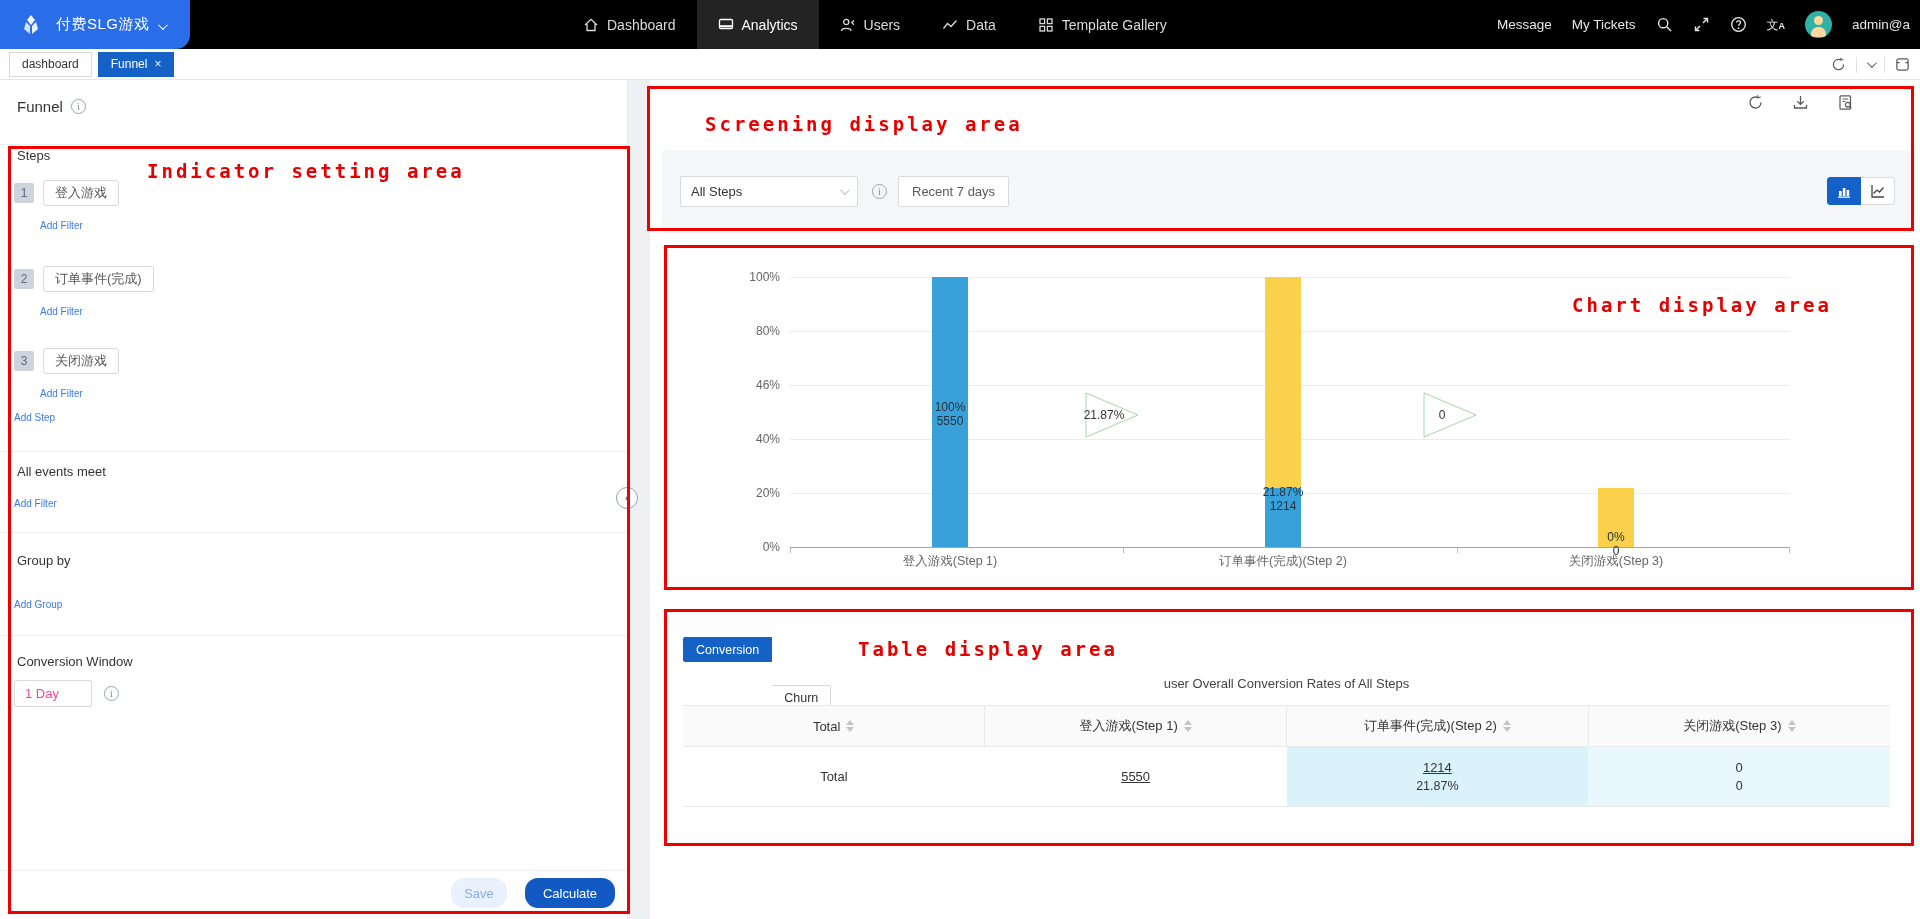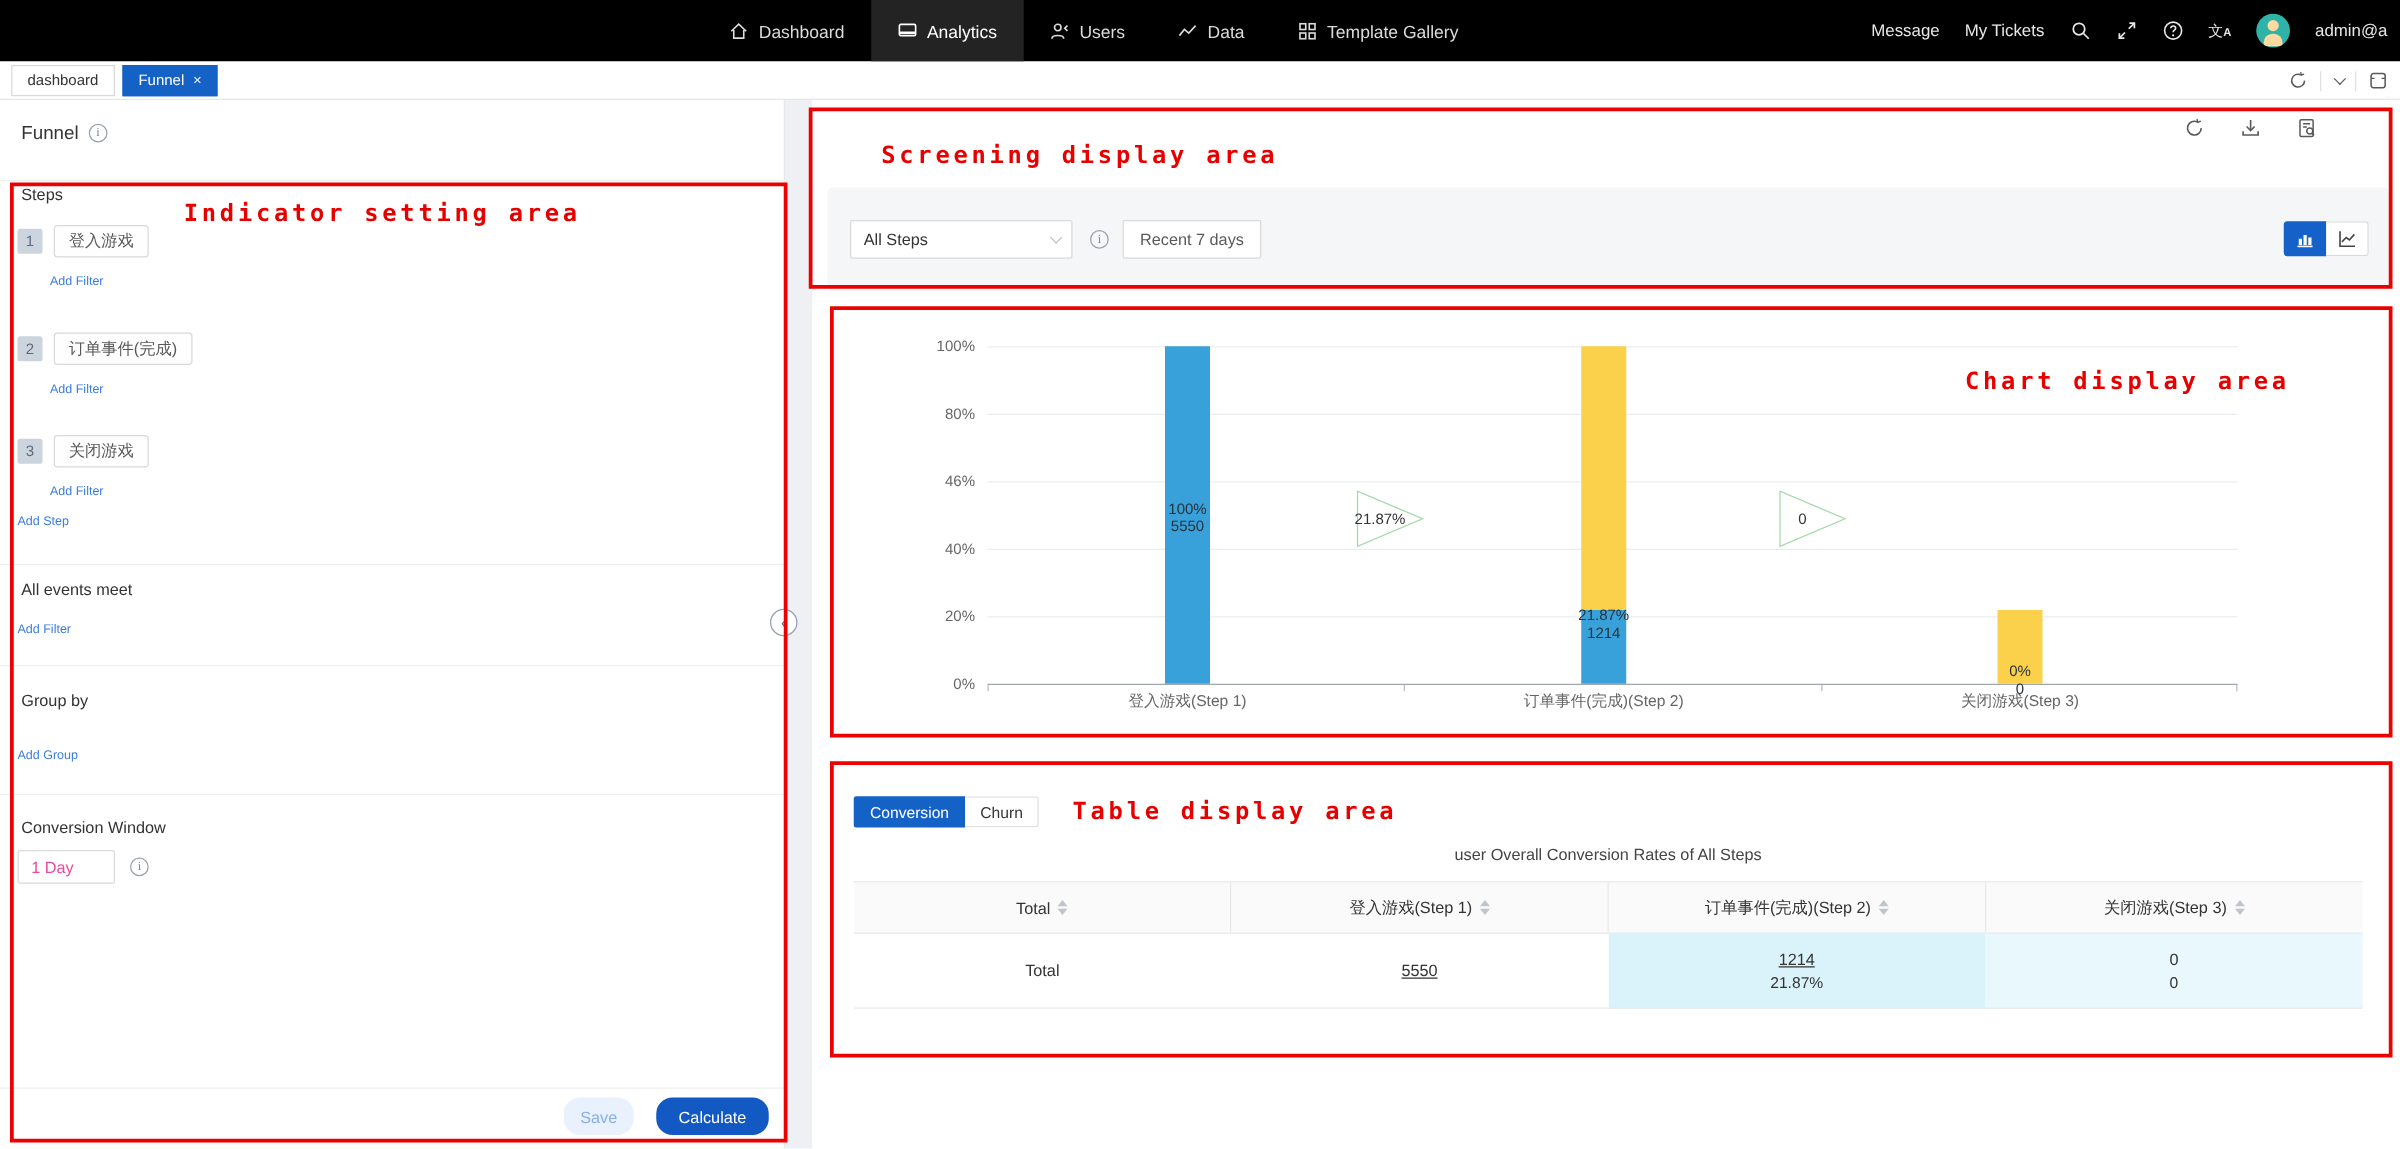--- a/index.html
+++ b/index.html
@@ -103,21 +103,21 @@
   .tri { position:absolute; width:56px; height:48px; }
   .tri-label { position:absolute; width:80px; text-align:center; font-size:12px; color:#333; z-index:2; }
   .xlabel { position:absolute; top:308px; width:300px; text-align:center; font-size:12.5px; color:#666; }
 
   
   .table-area { position:absolute; left:0; top:525px; width:1270px; height:300px; }
   .seg-toggle { position:absolute; left:33px; top:32px; display:flex; font-size:12.5px; }
   .seg-btn { height:25px; display:flex; align-items:center; padding:0 12px; border:1px solid #d9d9d9;
     background:#fff; color:#333; cursor:pointer; }
   .seg-btn.first { border-radius:2px 0 0 2px; }
-  .seg-btn.last { border-radius:0 2px 2px 0; border-left:none; }
+  .seg-btn.last { border-radius:0 2px 2px 0; border-left:none;margin-top:48px; }
   .seg-btn.active { background:#1562c6; border-color:#1562c6; color:#ffffff; }
   .table-title { position:absolute; left:33px; top:71px; width:1207px; text-align:center; font-size:13px; color:#444; }
   table.data { position:absolute; left:33px; top:84px; margin-top:16px; width:1207px; border-collapse:collapse; table-layout:fixed; font-size:13px; }
   table.data th { background:#fafafa; font-weight:normal; color:#333; height:41px;
     border:1px solid #e9e9e9; border-left:none; border-right:none; }
   table.data th + th { border-left:1px solid #e9e9e9; }
   table.data td { height:60px; text-align:center; color:#333; border-bottom:1px solid #e9e9e9; }
   .cell-link { text-decoration:underline; cursor:pointer; color:#333; }
   .hl-strong { background:#daf2fa; }
   .hl-light  { background:#e9f8fd; }
@@ -132,20 +132,29 @@
   .anno-box { position:absolute; border:3px solid #ec0000; z-index:9; pointer-events:none; }
   .anno-label { position:absolute; z-index:10; color:#e60000; font-weight:bold; font-size:19px;
     letter-spacing:3px; font-family:"DejaVu Sans Mono","Liberation Mono",monospace; pointer-events:none; }
 </style>
 </head>
 <body>
 
 <div id="app">
 
   <div class="topnav">
+    <div class="logo-block">
+      <svg class="logo-mark" viewBox="0 0 22 22" fill="#fff">
+        <path d="M11 1 L15 6 L11 11 L7 6 Z" opacity=".95"></path>
+        <path d="M6 8 L10 12 L10 20 L4 15 Z" opacity=".8"></path>
+        <path d="M16 8 L12 12 L12 20 L18 15 Z" opacity=".9"></path>
+      </svg>
+      <span class="logo-text">付费SLG游戏</span>
+      <span class="logo-caret"><span class="caret-down"></span></span>
+    </div>
     <div class="nav-center">
       <div class="nav-item">
         <svg viewBox="0 0 16 16" fill="none" stroke="currentColor" stroke-width="1.3">
             <path d="M2 8 L8 2.3 L14 8 M4 7 V13.5 H12 V7"></path>
           </svg>
         <span>Dashboard</span>
       </div>
       <div class="nav-item active">
         <svg viewBox="0 0 16 16" fill="none" stroke="currentColor" stroke-width="1.3">
             <rect x="1.5" y="2.5" width="13" height="9" rx="1.2"></rect>

